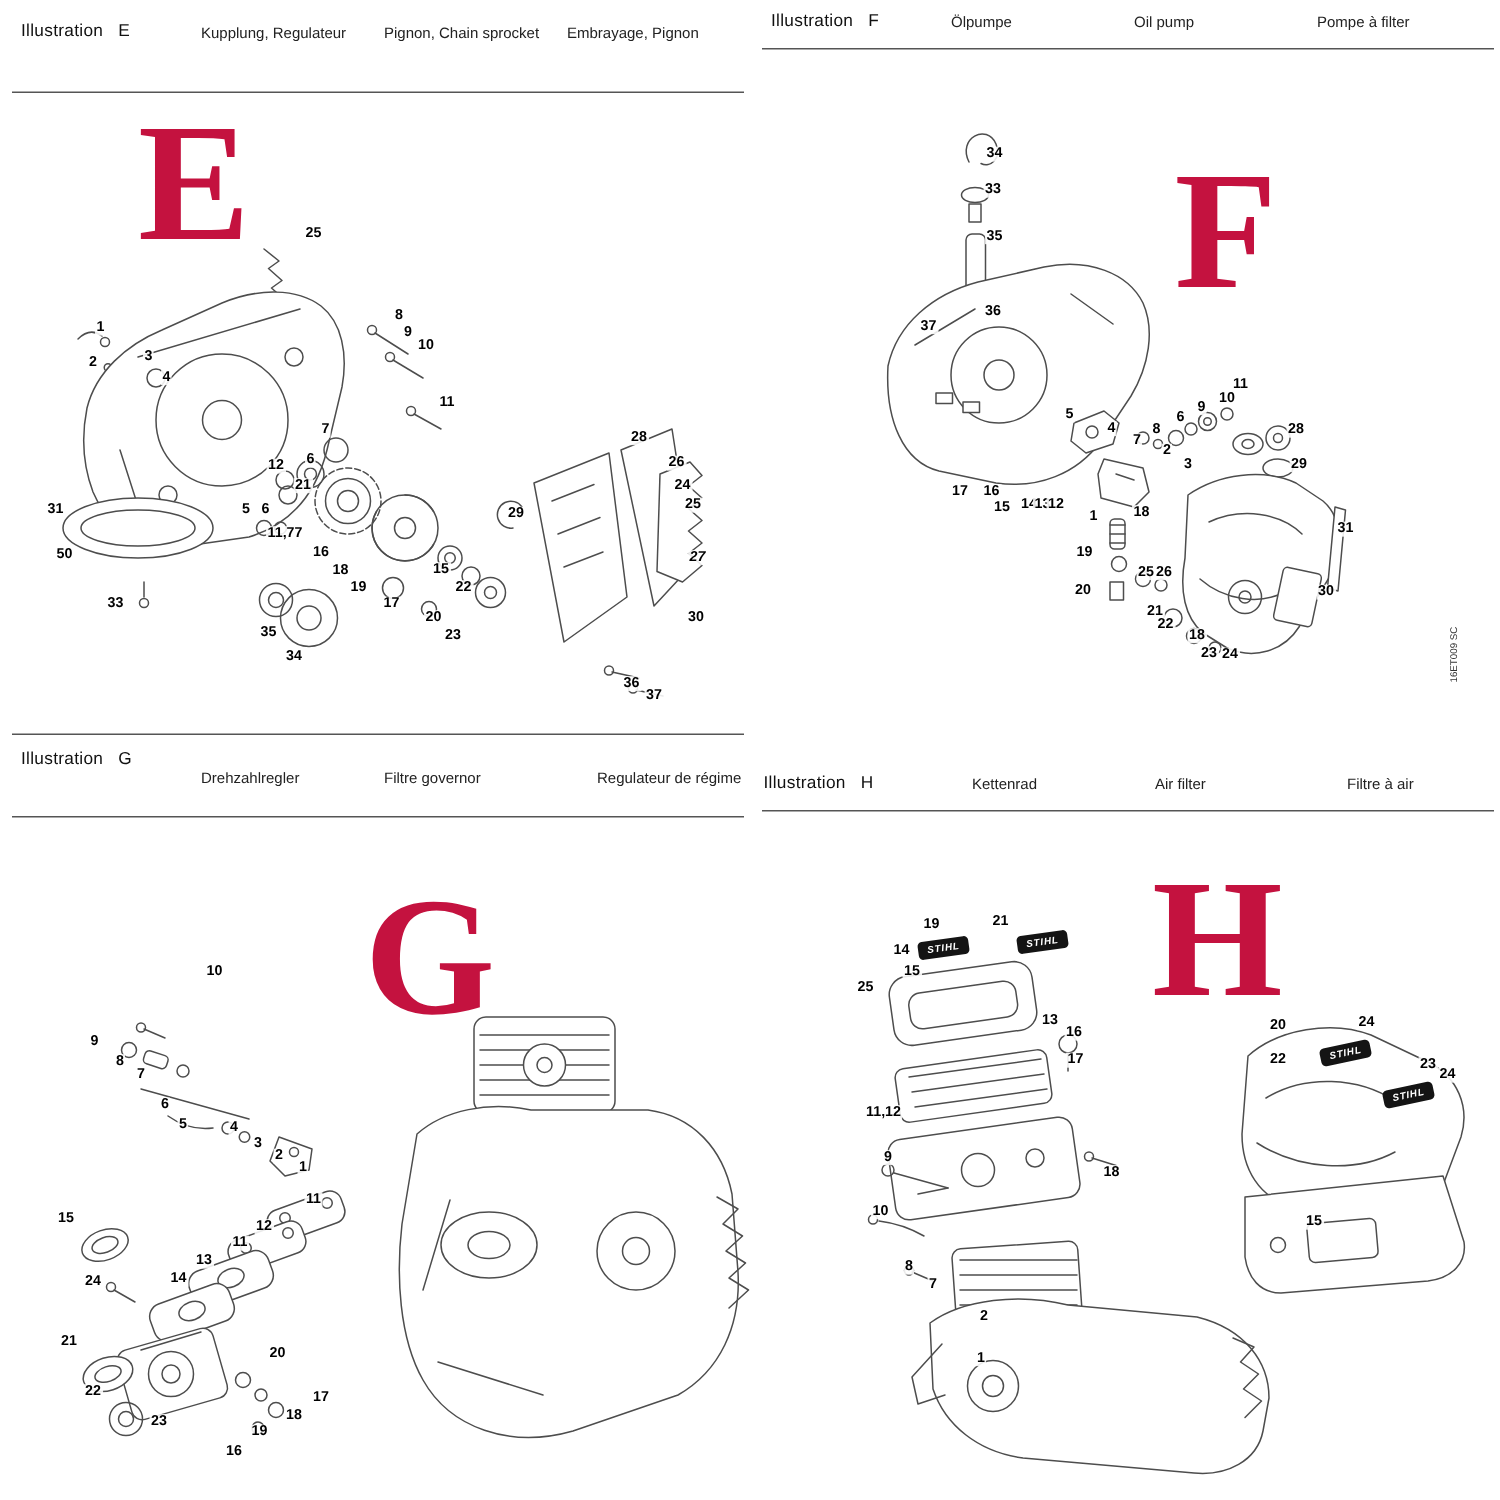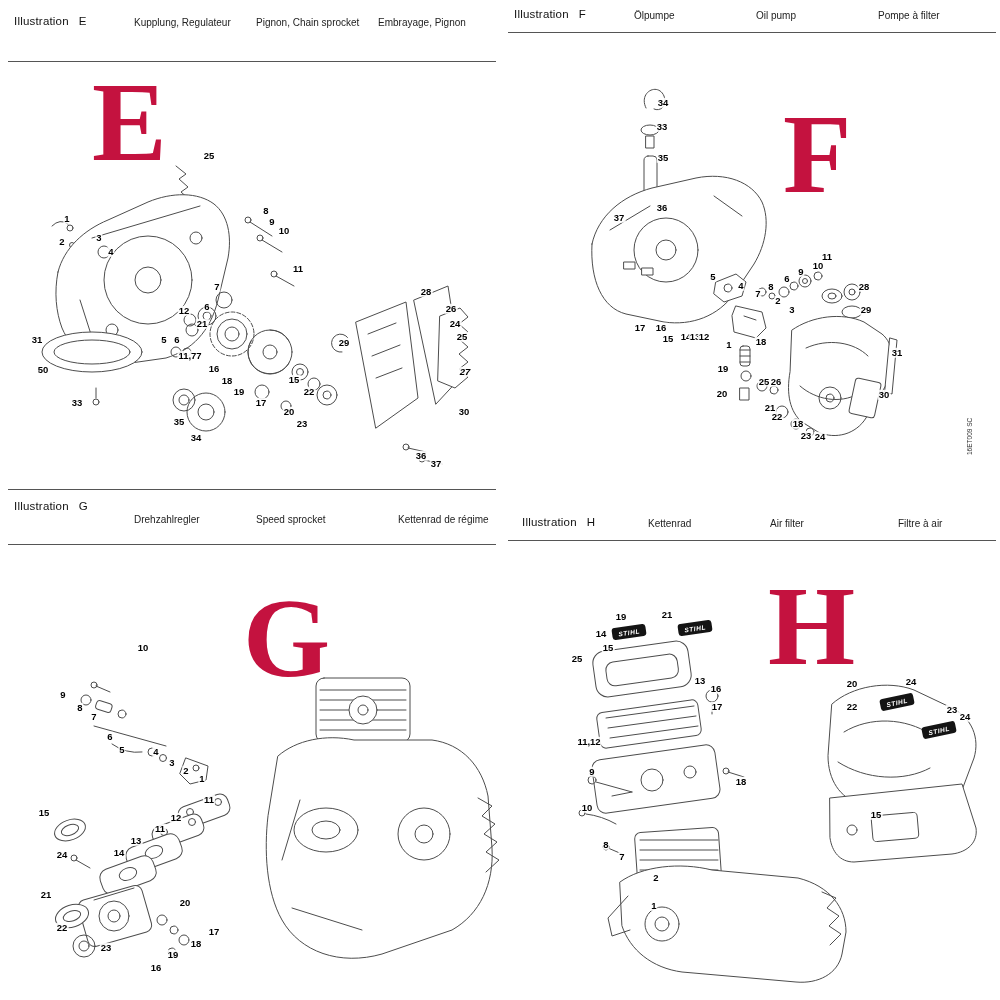--- a/index.html
+++ b/index.html
@@ -236,22 +236,22 @@
         <span class="callout" style="left: 306px; top: 436px;">23</span>
         <span class="callout" style="left: 320px; top: 437px;">24</span>
         <span class="callout" style="left: 397px; top: 353px;">31</span>
         <span class="callout" style="left: 384px; top: 395px;">30</span>
       </div>
   </section>
 
   <section class="quad" style="left:0;top:500px">
     <span class="q-title" style="top:0"><span class="w">Illustration</span><span class="lt">G</span></span>
     <span class="q-lang l1" style="top:14px">Drehzahlregler</span>
-    <span class="q-lang l2" style="top:14px">Speed sprocket</span>
-    <span class="q-lang l3" style="top:14px;left:398px">Kettenrad de régime</span>
+    <span class="q-lang l2" style="top:14px">Filtre governor</span>
+    <span class="q-lang l3" style="top:14px;left:398px">Regulateur de régime</span>
     <div class="rule" style="top:44px"></div>
     <div class="big-letter" style="left:243px;top:82px">G</div>
 
     <svg class="art" viewBox="0 0 500 500">
       <g stroke="#4d4d4d" fill="none" stroke-width="1" stroke-linejoin="round" stroke-linecap="round">
         <path d="M96,186 l14,6"></path>
           <circle cx="94" cy="185" r="3"></circle>
         <circle cx="86" cy="200" r="5"></circle>
         <rect x="96" y="202" width="16" height="9" rx="3" transform="rotate(18 104 206)" fill="#fff"></rect>
         <circle cx="122" cy="214" r="4"></circle>
@@ -323,21 +323,21 @@
         <span class="callout" style="left: 185px; top: 403px;">20</span>
         <span class="callout" style="left: 106px; top: 448px;">23</span>
         <span class="callout" style="left: 196px; top: 444px;">18</span>
         <span class="callout" style="left: 214px; top: 432px;">17</span>
         <span class="callout" style="left: 173px; top: 455px;">19</span>
         <span class="callout" style="left: 156px; top: 468px;">16</span>
       </div>
   </section>
 
   <section class="quad" style="left:500px;top:500px">
-    <span class="q-title" style="top:16px;left:22px"><span class="w">Illustration</span><span class="lt">H</span></span>
+    <span class="q-title" style="top:16px;left:9px"><span class="w">Illustration</span><span class="lt">H</span></span>
     <span class="q-lang l1" style="top:18px;left:148px">Kettenrad</span>
     <span class="q-lang l2" style="top:18px;left:270px">Air filter</span>
     <span class="q-lang l3" style="top:18px;left:398px">Filtre à air</span>
     <div class="rule" style="top:40px"></div>
     <div class="big-letter" style="left:268px;top:70px">H</div>
 
     <svg class="art" viewBox="0 0 500 500">
       <g stroke="#4d4d4d" fill="none" stroke-width="1" stroke-linejoin="round" stroke-linecap="round">
         <rect x="94" y="146" width="96" height="46" rx="12" transform="rotate(-8 142 169)" fill="#fff"></rect>
         <rect x="106" y="158" width="72" height="24" rx="8" transform="rotate(-8 142 169)"></rect>

